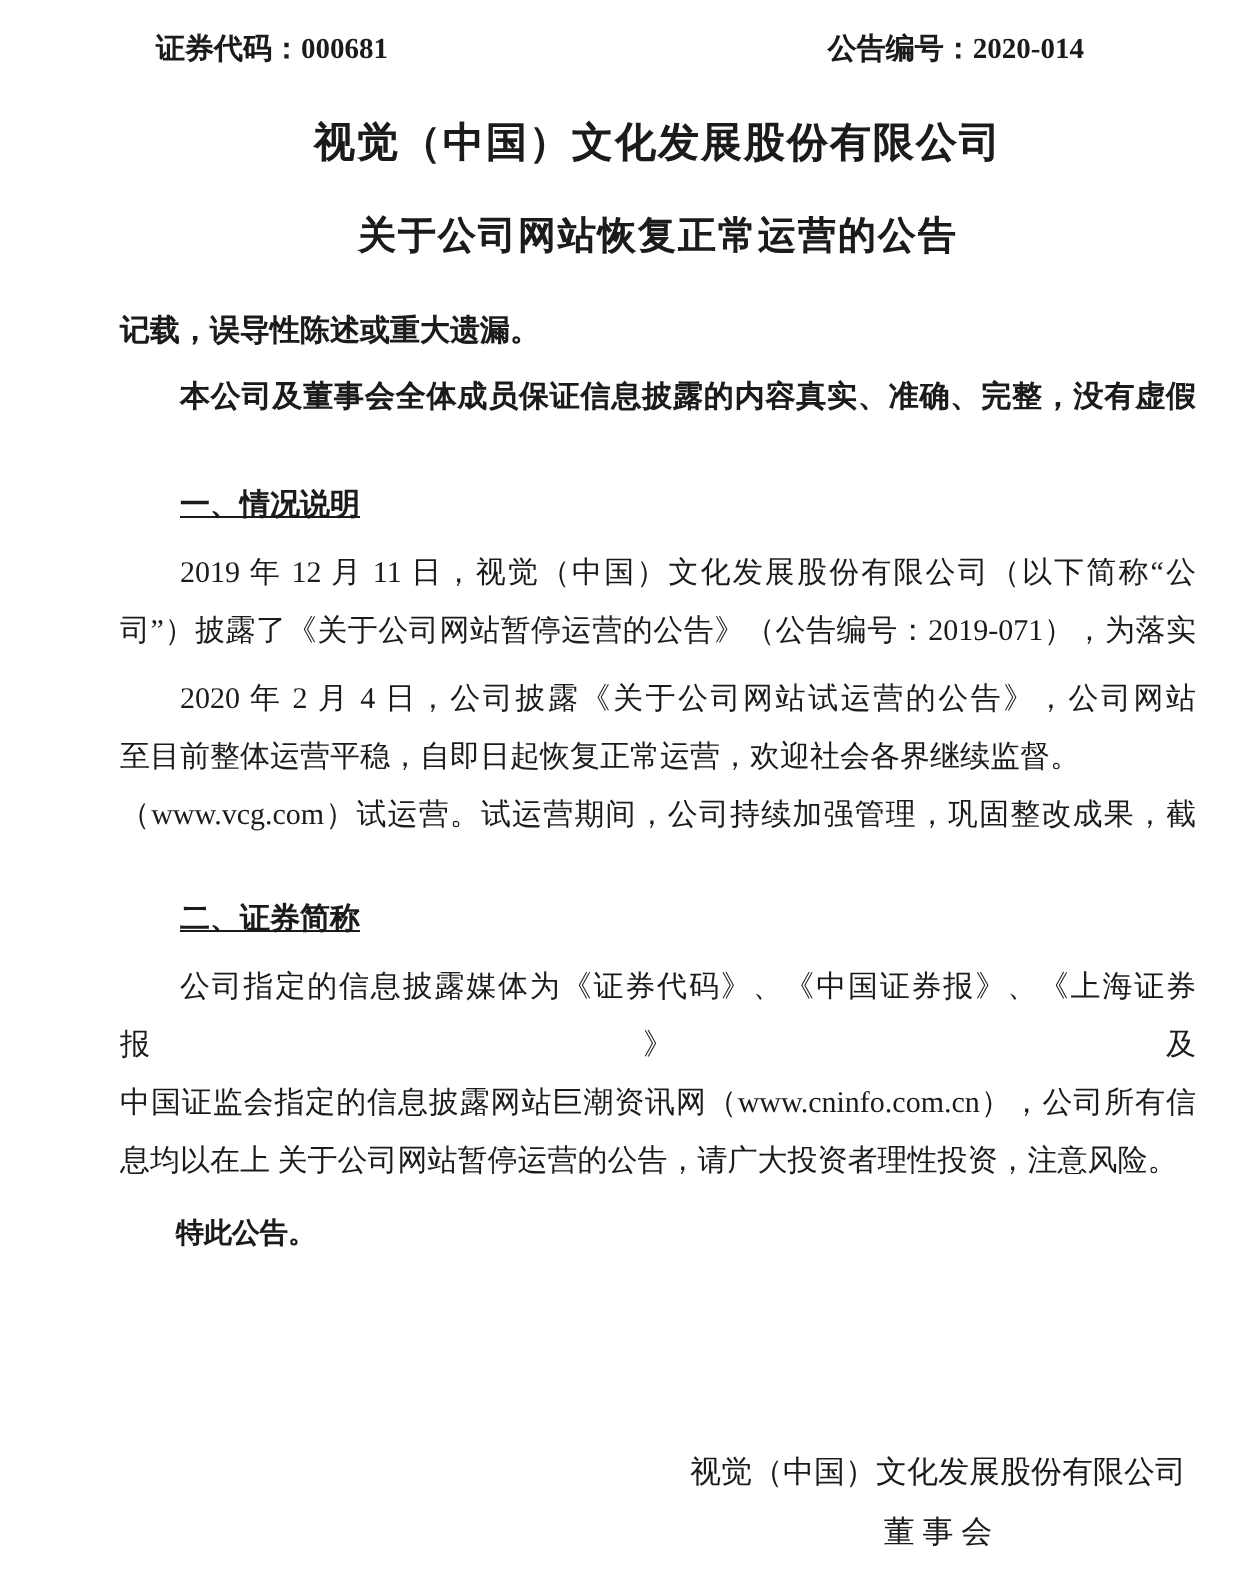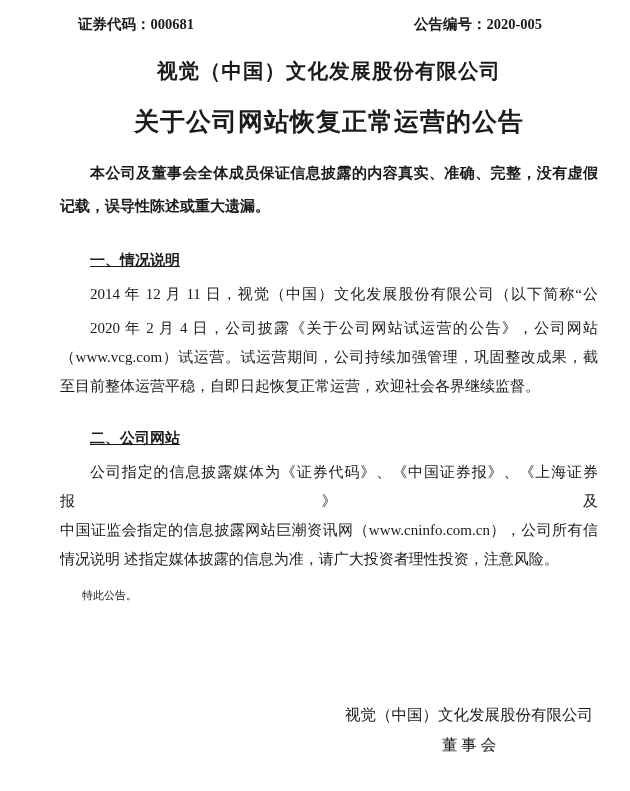--- a/index.html
+++ b/index.html
@@ -9,72 +9,73 @@
     color:#1b1b1b; position:relative; overflow:hidden;
     -webkit-font-smoothing:antialiased;
   }
   .doc-header {
     display:flex; justify-content:space-between; align-items:baseline;
     padding:15px 88px 0 78px;
     font-size:14.5px; font-weight:700; white-space:nowrap;
   }
   .content { padding:0 32px 0 60px; }
   .title-company { text-align:center; font-size:20.5px; font-weight:700; margin:23px 0 0 0; letter-spacing:1px; }
-  .title-subject { text-align:center; font-size:25px; font-weight:700; margin:20px 0 0 0; letter-spacing:1px; }
+  .title-subject { text-align:center; font-size:19px; font-weight:700; margin:20px 0 0 0; letter-spacing:1px; }
   .disclaimer { margin-top:19px; font-weight:700; font-size:15px; line-height:33px; }
   .h-sec { font-weight:700; font-size:15px; line-height:29px; text-indent:2em; margin-top:23px;text-decoration:underline; }
   .para { margin-top:5px; font-size:15px; line-height:29px; }
   .line { min-height:29px; }
   .jl { text-align:justify; text-align-last:justify; }
   .indent { text-indent:2em; }
-  .closing { margin-top:7px; font-size:11px; line-height:29px; text-indent:2em; }
+  .closing { margin-top:7px; font-size:14px; line-height:29px; text-indent:2em;font-weight:bold; }
   .signature {
     margin:90px 5px 0 auto; width:max-content;
     text-align:center; font-size:15.5px; line-height:30px;
   }
   .sig-line { white-space:nowrap; }
 </style>
 </head>
 <body>
 
 <div class="page">
 
   <div class="doc-header">
     <span>证券代码：000681</span>
-    <span>公告编号：2020-005</span>
+    <span>公告编号：2020-014</span>
   </div>
 
   <div class="content">
 
     <div class="title-company">视觉（中国）文化发展股份有限公司</div>
     <div class="title-subject">关于公司网站恢复正常运营的公告</div>
 
     <div class="disclaimer">
+      <div class="line">记载，误导性陈述或重大遗漏。</div>
       <div class="line jl indent">本公司及董事会全体成员保证信息披露的内容真实、准确、完整，没有虚假</div>
-      <div class="line">记载，误导性陈述或重大遗漏。</div>
     </div>
 
     <div class="h-sec">一、情况说明</div>
 
     <div class="para">
-      <div class="line jl indent">2014 年 12 月 11 日，视觉（中国）文化发展股份有限公司（以下简称“公</div>
+      <div class="line jl indent">2019 年 12 月 11 日，视觉（中国）文化发展股份有限公司（以下简称“公</div>
+      <div class="line jl">司”）披露了《关于公司网站暂停运营的公告》（公告编号：2019-071），为落实</div>
     </div>
 
     <div class="para">
       <div class="line jl indent">2020 年 2 月 4 日，公司披露《关于公司网站试运营的公告》，公司网站</div>
+      <div class="line">至目前整体运营平稳，自即日起恢复正常运营，欢迎社会各界继续监督。</div>
       <div class="line jl">（www.vcg.com）试运营。试运营期间，公司持续加强管理，巩固整改成果，截</div>
-      <div class="line">至目前整体运营平稳，自即日起恢复正常运营，欢迎社会各界继续监督。</div>
     </div>
 
-    <div class="h-sec">二、公司网站</div>
+    <div class="h-sec">二、证券简称</div>
 
     <div class="para">
       <div class="line jl indent">公司指定的信息披露媒体为《证券代码》、《中国证券报》、《上海证券报》及</div>
       <div class="line jl">中国证监会指定的信息披露网站巨潮资讯网（www.cninfo.com.cn），公司所有信</div>
-      <div class="line">情况说明 述指定媒体披露的信息为准，请广大投资者理性投资，注意风险。</div>
+      <div class="line">息均以在上 关于公司网站暂停运营的公告，请广大投资者理性投资，注意风险。</div>
     </div>
 
     <div class="closing">特此公告。</div>
 
     <div class="signature">
       <div class="sig-line">视觉（中国）文化发展股份有限公司</div>
       <div class="sig-line">董 事 会</div>
 
     </div>
 

